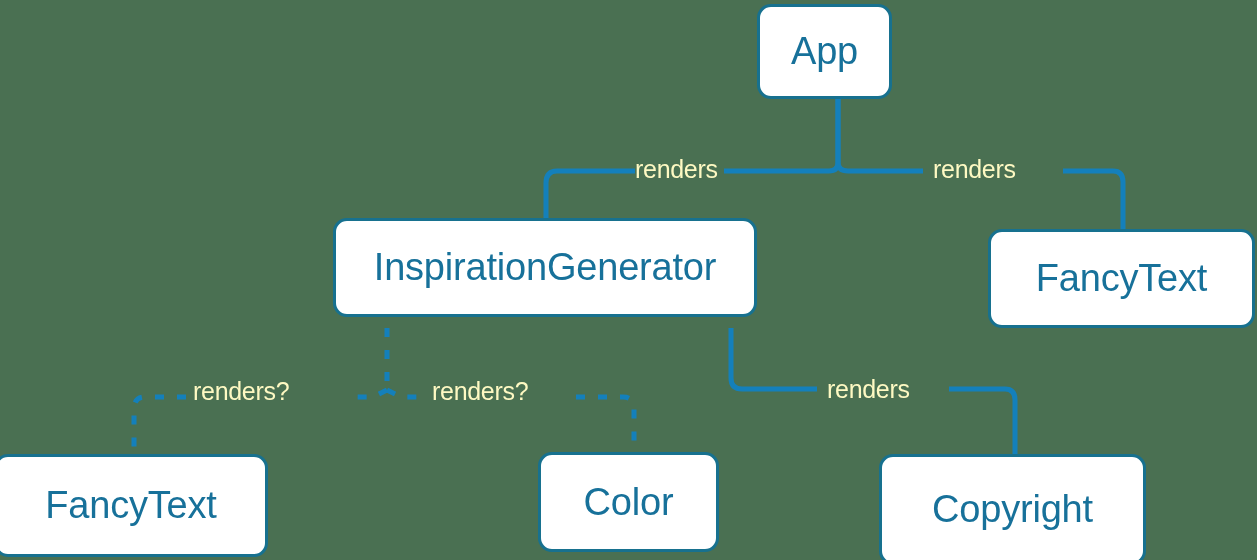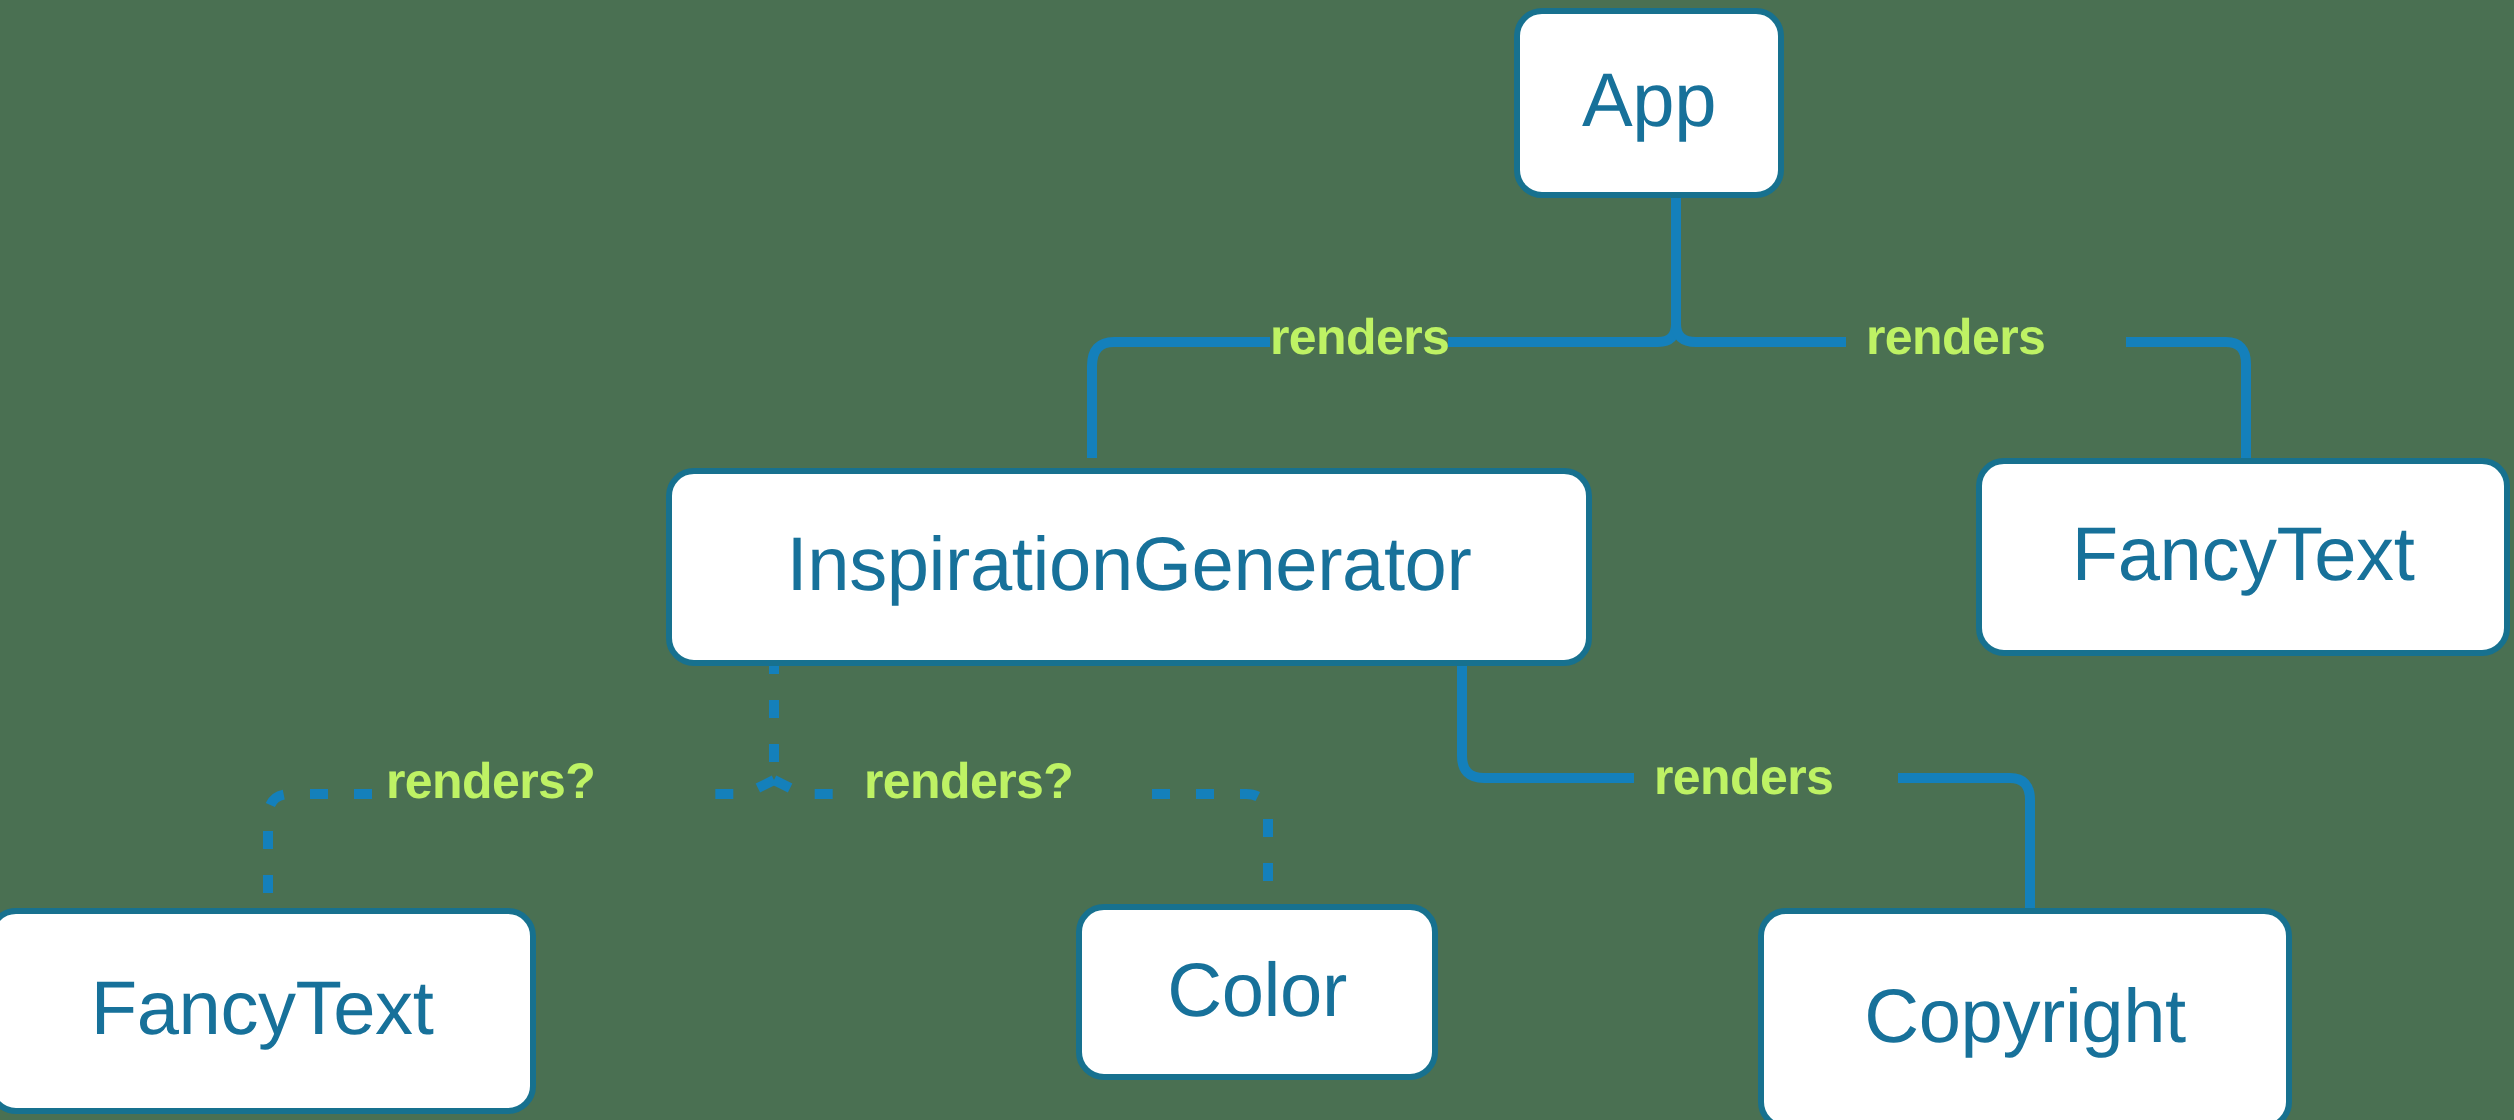--- a/index.html
+++ b/index.html
@@ -39,43 +39,43 @@
   }
   .node-label {
     color: #17719a;
     font-family: "Liberation Sans", sans-serif;
     font-weight: 400;
     white-space: nowrap;
     letter-spacing: -0.2px;
   }
   .edge-label {
     position: absolute;
-    color: #bef264;
+    color: #fef9c3;
     font-family: "Liberation Sans", sans-serif;
-    font-weight: 700;
+    font-weight: 400;
     font-size: 25px;
     white-space: nowrap;
     z-index: 6;
     letter-spacing: -0.3px;
   }
 
   
   #node-app          { left: 757px;  top: 4px;   width: 135px; height: 95px;  }
   #node-app .node-label { font-size: 38px; }
 
-  #node-inspiration  { left: 333px;  top: 234px; width: 463px; height: 99px; }
+  #node-inspiration  { left: 333px;  top: 218px; width: 424px; height: 99px; }
   #node-inspiration .node-label { font-size: 38px; }
 
   #node-fancytext-right { left: 988px; top: 229px; width: 267px; height: 99px; }
   #node-fancytext-right .node-label { font-size: 38px; }
 
   #node-fancytext-left { left: -6px;  top: 454px; width: 274px; height: 103px; }
   #node-fancytext-left .node-label { font-size: 38px; }
 
-  #node-color        { left: 538px;  top: 452px; width: 181px; height: 88px; }
+  #node-color        { left: 538px;  top: 452px; width: 181px; height: 100px; }
   #node-color .node-label { font-size: 38px; }
 
   #node-copyright    { left: 879px;  top: 454px; width: 267px; height: 111px; }
   #node-copyright .node-label { font-size: 38px; }
 
   
   #label-app-inspiration { left: 635px; top: 155px; }
   #label-app-fancytext   { left: 933px; top: 155px; }
   #label-ig-fancytext    { left: 193px; top: 377px; }
   #label-ig-color        { left: 432px; top: 377px; }

